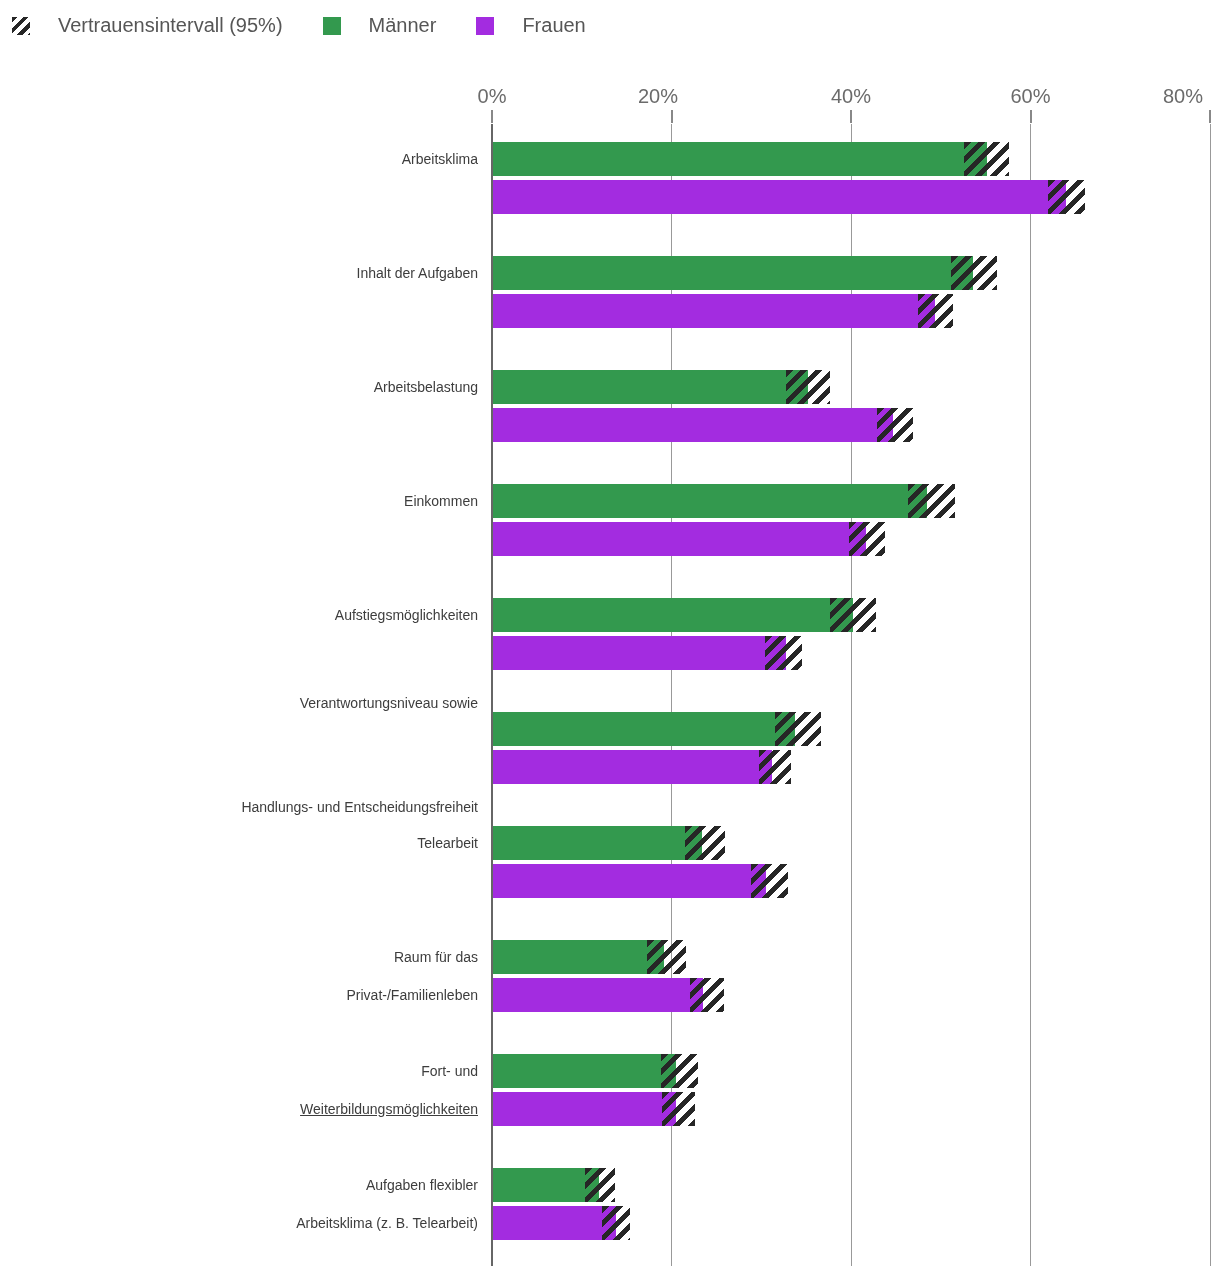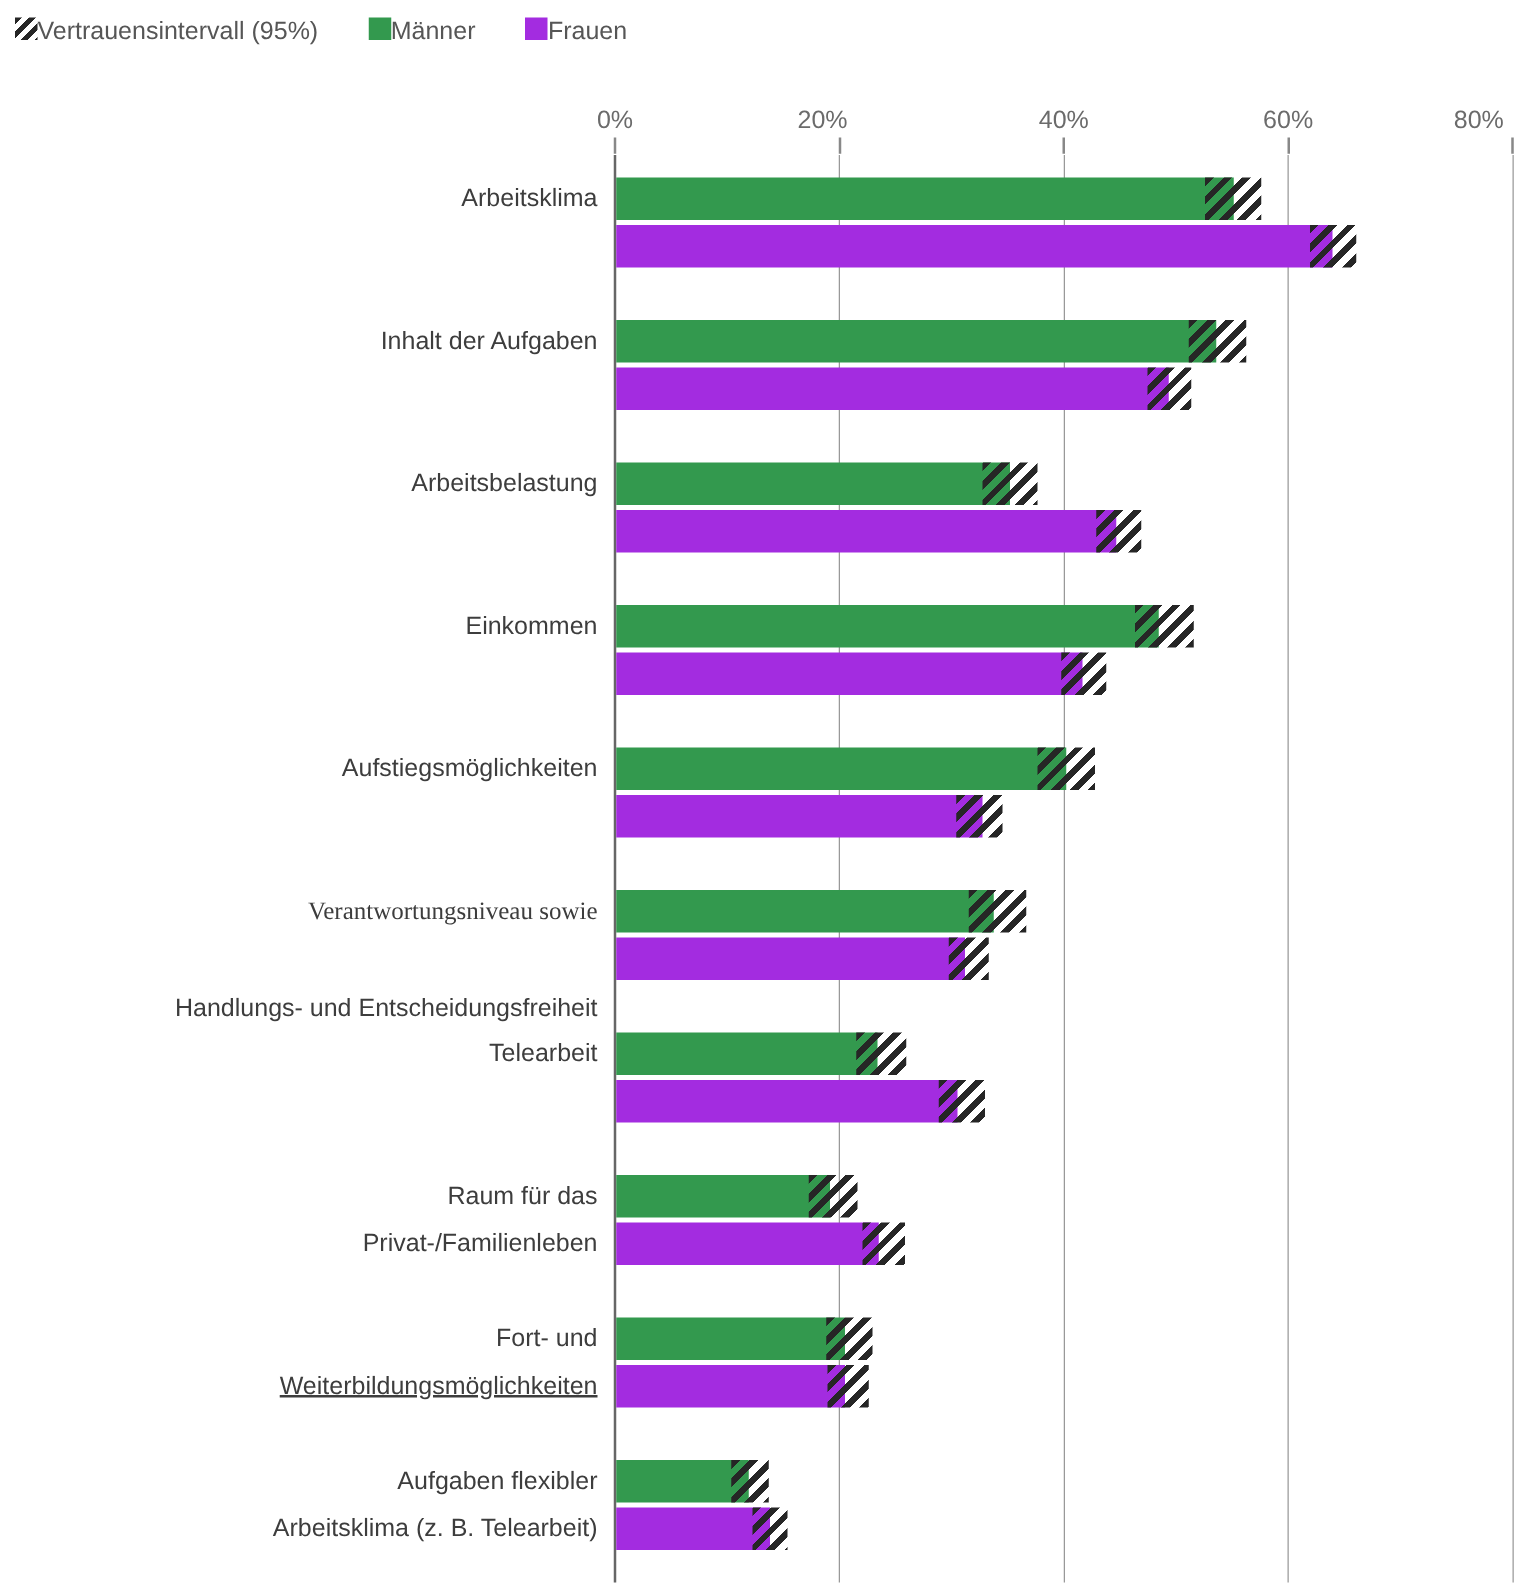--- a/index.html
+++ b/index.html
@@ -1,41 +1,41 @@
 <!DOCTYPE html>
 <html><head>
 <meta charset="utf-8">
 <style>
   html,body{margin:0;padding:0;background:#fff;}
   body{font-family:"Liberation Sans","DejaVu Sans",sans-serif;}
   #stage{position:relative;width:1220px;height:1272px;background:#fff;overflow:hidden;}
 
   
   .legend{position:absolute;left:12px;top:14px;display:flex;align-items:center;column-gap:40px;}
-  .legend-item{display:flex;column-gap:0;cursor:pointer;}
+  .legend-item{display:flex;align-items:center;column-gap:28px;cursor:pointer;}
   .legend-label{font-size:20px;color:#565656;white-space:nowrap;}
   .swatch{width:18px;height:18px;display:inline-block;}
   .swatch.hatch-sw{background-color:#ffffff;
     background-image:repeating-linear-gradient(135deg,#262626 0 4px,transparent 4px 8px);}
 
   
   .x-tick-label{position:absolute;width:120px;text-align:center;font-size:20px;color:#6b6b6b;}
   .x-tick-mark{position:absolute;width:2px;height:13px;background:#888;}
 
   
   #plot{position:absolute;left:492px;top:124px;width:718px;height:1142px;}
   .gridline{position:absolute;top:0;bottom:0;width:1px;background:#999;}
   .gridline.axisline{width:2px;background:#666;}
   .bar{position:absolute;height:34px;}
   .ci-band{position:absolute;height:34px;
     background-image:repeating-linear-gradient(135deg,#262626 0 5px,transparent 5px 10.5px);}
 
   
   .cat-line{position:absolute;right:742px;width:470px;text-align:right;
-    font-size:20px;line-height:38px;height:38px;color:#3d3d3d;white-space:nowrap;}
+    font-size:14px;line-height:38px;height:38px;color:#3d3d3d;white-space:nowrap;}
 </style>
 </head>
 <body>
 
 <div id="stage">
 
   <div class="legend">
     <div class="legend-item">
       <span class="swatch hatch-sw"></span>
       <span class="legend-label">Vertrauensintervall (95%)</span>
@@ -108,21 +108,21 @@
       <div class="ci-band" style="top: 1044px; left: 92.545px; width: 30.515px;"></div>
       <div class="bar" style="top: 1082px; left: 1px; width: 122.957px; background: rgb(163, 44, 224);"></div>
       <div class="ci-band" style="top: 1082px; left: 110.495px; width: 27.8225px;"></div>
     </div>
   <div id="ylabels">
       <div class="cat-line" style="top: 140px;">Arbeitsklima</div>
       <div class="cat-line" style="top: 254px;">Inhalt der Aufgaben</div>
       <div class="cat-line" style="top: 368px;">Arbeitsbelastung</div>
       <div class="cat-line" style="top: 482px;">Einkommen</div>
       <div class="cat-line" style="top: 596px;">Aufstiegsmöglichkeiten</div>
-      <div class="cat-line" style="top: 710px; font-family: Liberation Serif, serif;">Verantwortungsniveau sowie</div>
+      <div class="cat-line" style="top: 684px;">Verantwortungsniveau sowie</div>
       <div class="cat-line" style="top: 788px;">Handlungs- und Entscheidungsfreiheit</div>
       <div class="cat-line" style="top: 824px;">Telearbeit</div>
       <div class="cat-line" style="top: 938px;">Raum für das</div>
       <div class="cat-line" style="top: 976px;">Privat-/Familienleben</div>
       <div class="cat-line" style="top: 1052px;">Fort- und</div>
       <div class="cat-line" style="top: 1090px; text-decoration: underline;">Weiterbildungsmöglichkeiten</div>
       <div class="cat-line" style="top: 1166px;">Aufgaben flexibler</div>
       <div class="cat-line" style="top: 1204px;">Arbeitsklima (z. B. Telearbeit)</div>
     </div>
 

